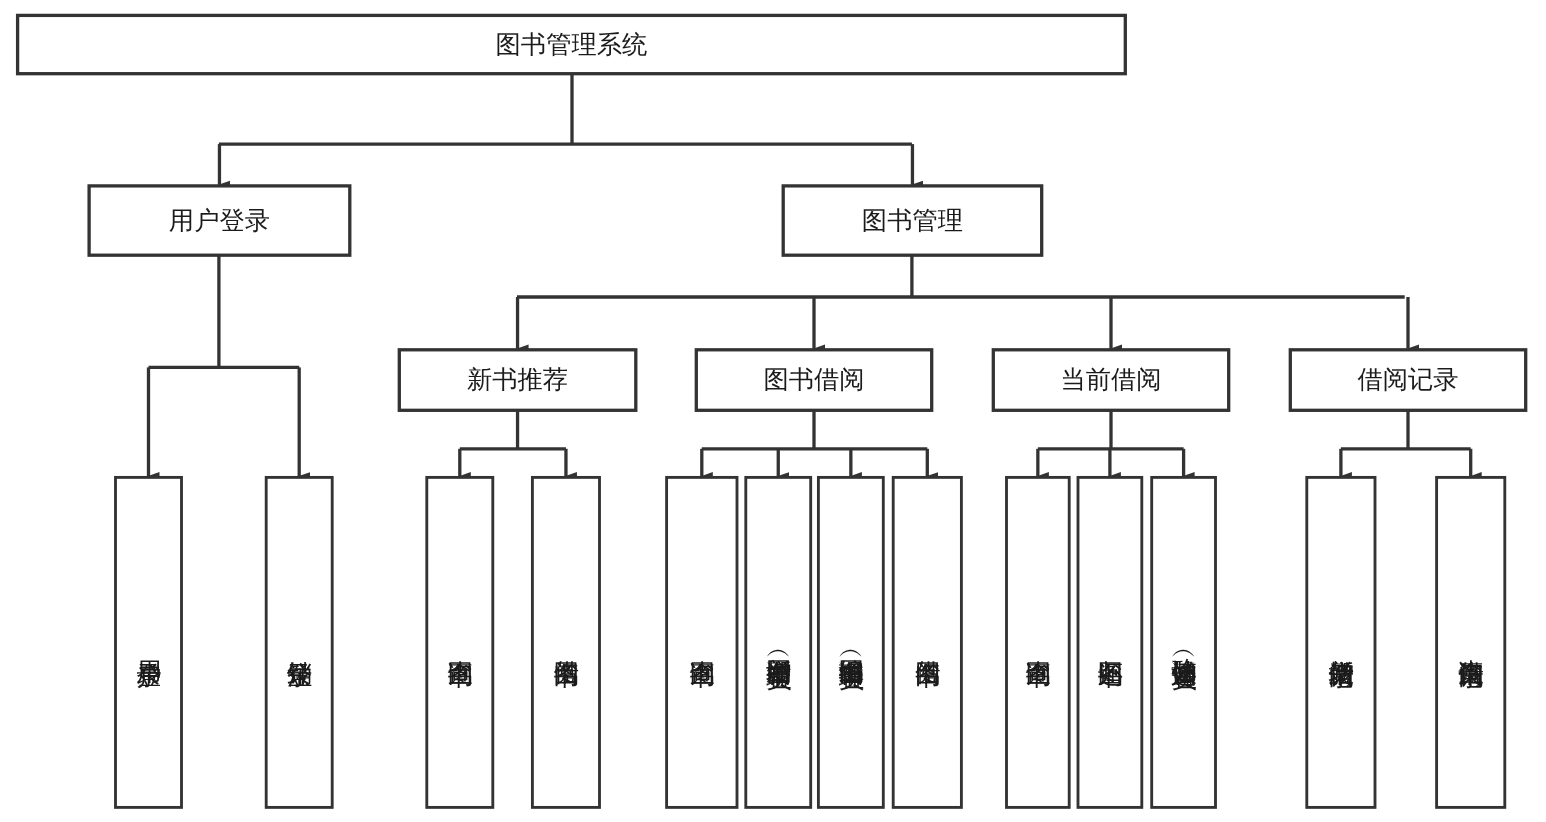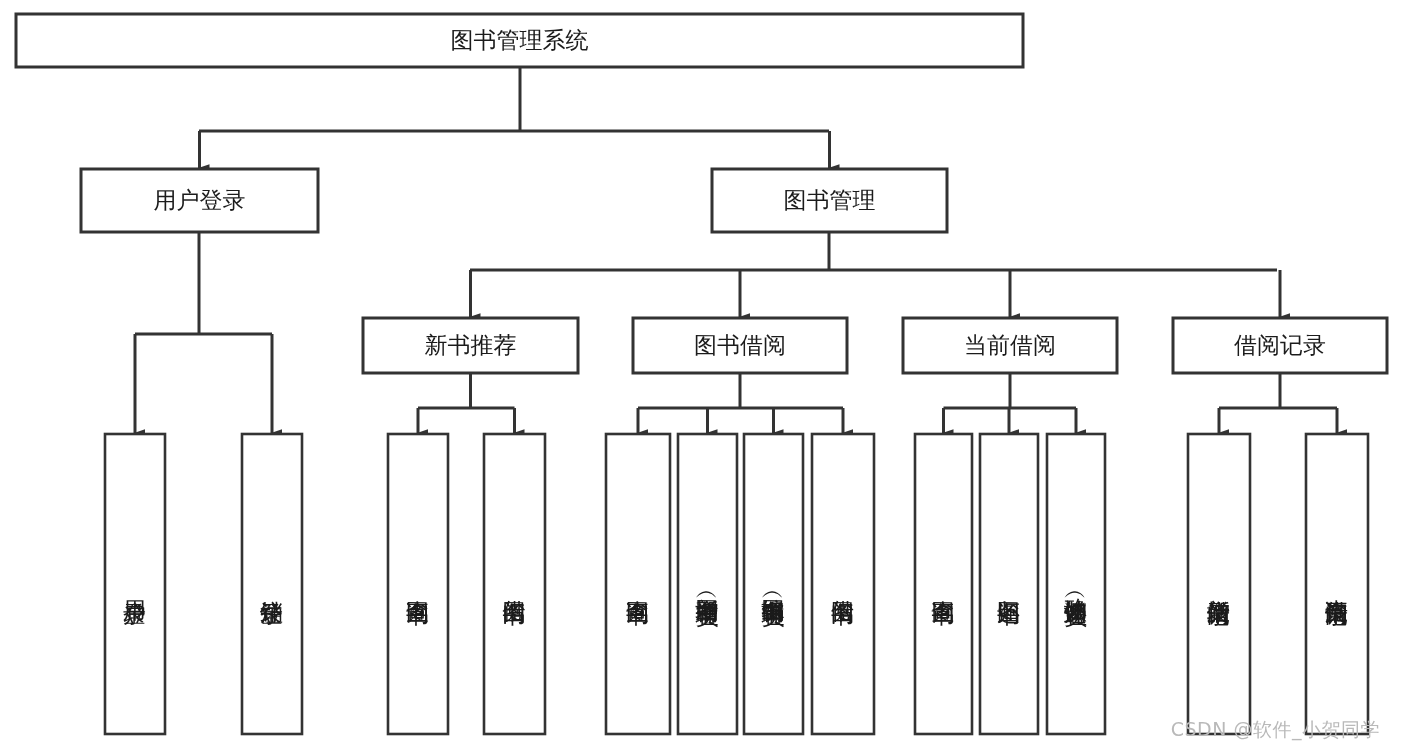--- a/index.html
+++ b/index.html
@@ -197,14 +197,13 @@
         <div class="vlabel">确认归还（管理员）</div>
       </div>
       <div class="vlabel-wrap" style="left: 1188px; top: 434px; width: 62px; height: 300px;">
         <div class="vlabel">新增借阅记录</div>
       </div>
       <div class="vlabel-wrap" style="left: 1306px; top: 434px; width: 62px; height: 300px;">
         <div class="vlabel">查询借阅记录</div>
       </div>
     </div>
 
-  <div class="watermark">CSDN @软件_小贺同学</div>
 </div>
 
 </body></html>

